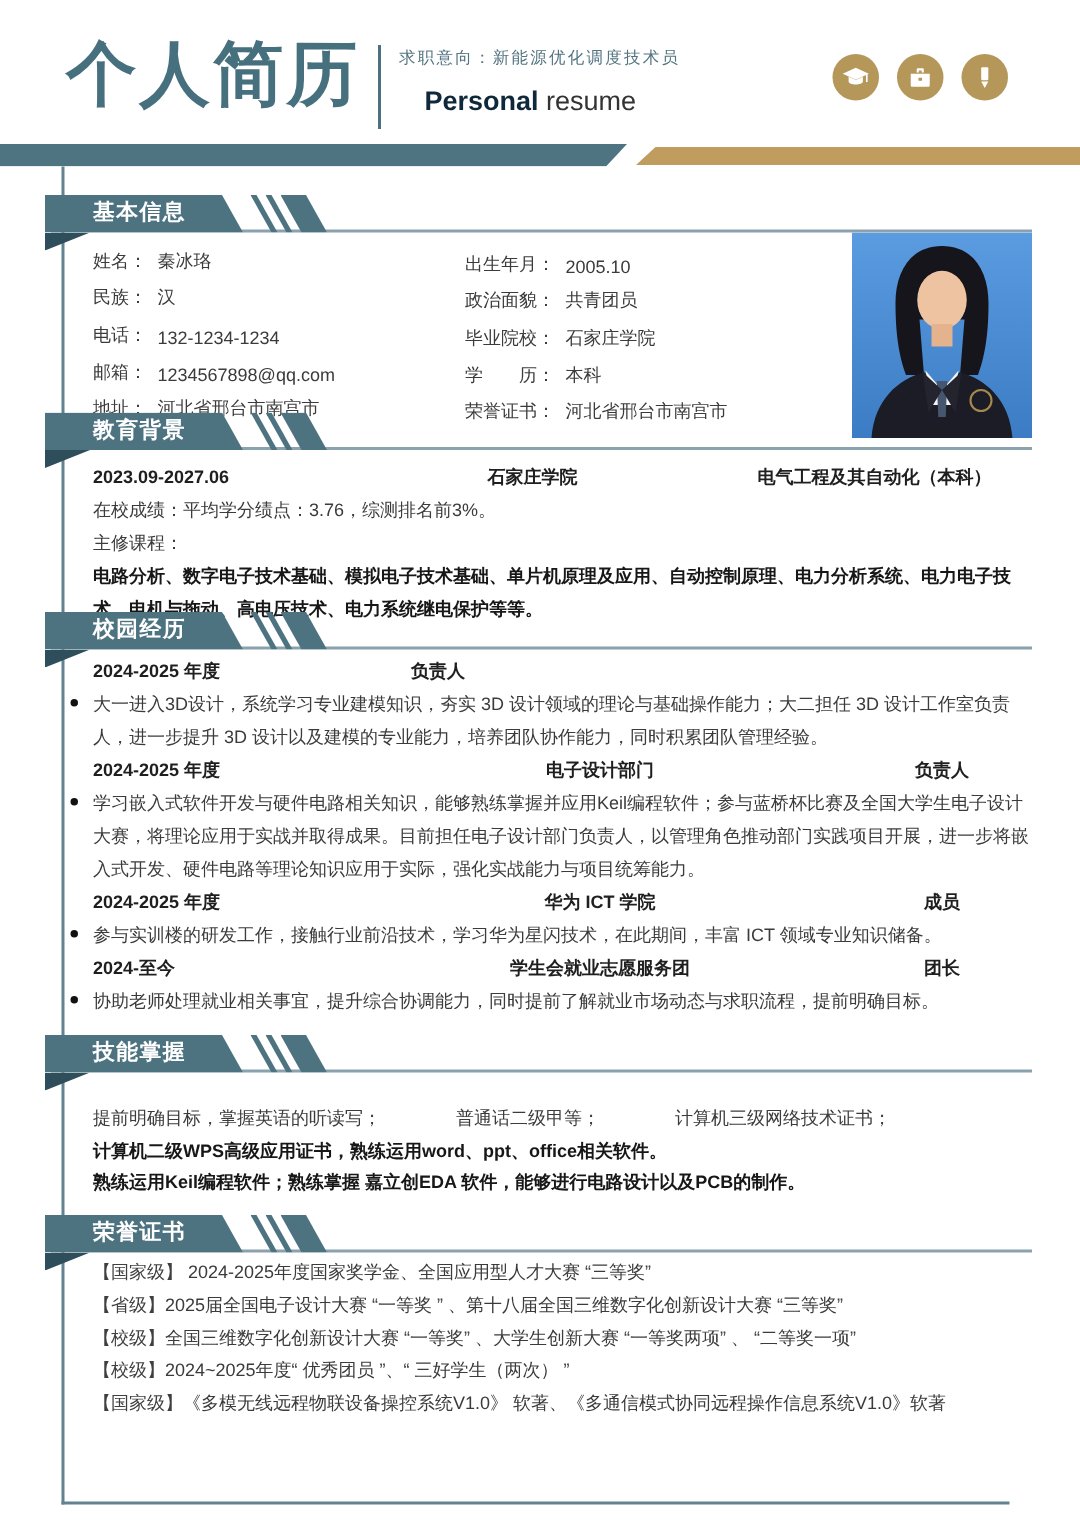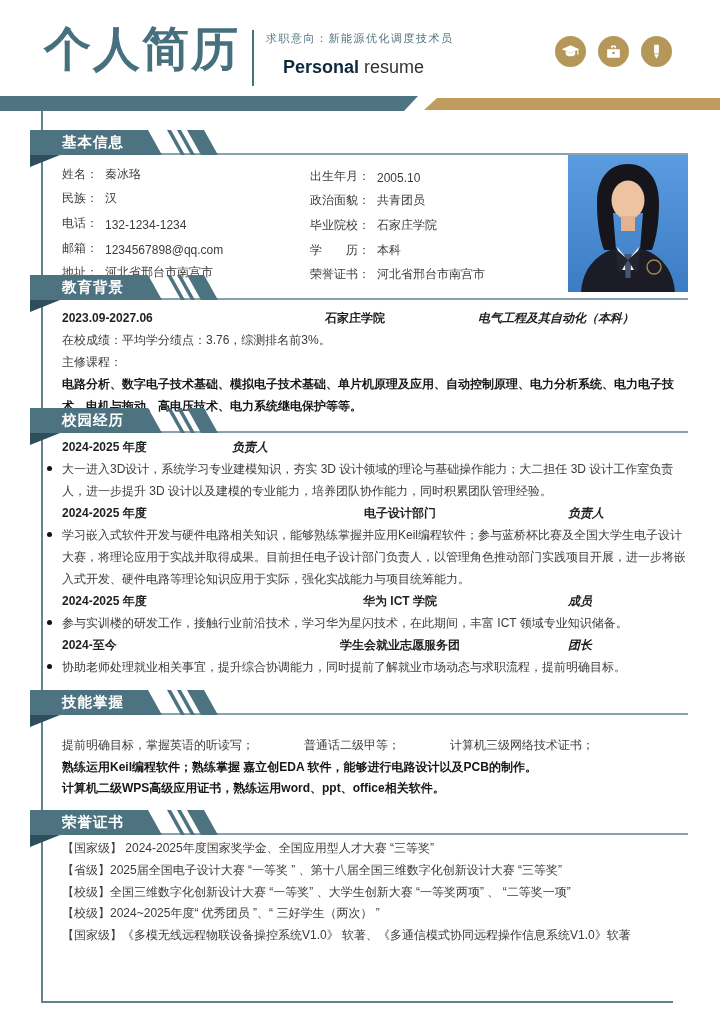--- a/index.html
+++ b/index.html
@@ -47,21 +47,21 @@
   .basic-col{position:absolute;font-size:12px;color:#3b3b3b;}
   .field{height:24.7px;display:flex;align-items:flex-end;}
   .field .lab{margin-right:7px;white-space:pre;}
   .photo{position:absolute;left:568px;top:155px;width:120px;height:137px;}
 
   
   .line{line-height:22px;font-size:12px;}
   .rowhead{display:flex;line-height:22px;font-size:12px;font-weight:700;color:#1f1f1f;}
   .rowhead .rh-period{width:170px;}
   .rowhead .rh-org{flex:1;text-align:center;}
-  .rowhead .rh-role{width:120px;text-align:left;font-style:italic;}
+  .rowhead .rh-role{width:120px;text-align:center;}
   .desc{position:relative;line-height:22px;font-size:12px;color:#3b3b3b;}
   .desc::before{content:"";position:absolute;left:-15px;top:8px;width:5px;height:5px;
                 border-radius:50%;background:#111;}
   .bold{font-weight:700;color:#171717;}
 
   .skills-line1{display:flex;line-height:21.5px;font-size:12px;}
   .skills-line1 span{margin-right:50px;}
 
   .honor{line-height:21.8px;font-size:12px;color:#3b3b3b;white-space:pre-wrap;}
   .honor .lvl{font-family:"Liberation Serif","DejaVu Serif",serif;color:#3f3f3f;}
@@ -241,22 +241,22 @@
     <div class="stripe s2"></div>
     <div class="stripe s3"></div>
     <div class="fold"></div>
   </div>
   <div style="position:absolute;left:62px;top:735px;width:626px">
     <div class="skills-line1">
       <span>提前明确目标，掌握英语的听读写；</span>
       <span>普通话二级甲等；</span>
       <span>计算机三级网络技术证书；</span>
     </div>
+    <div class="line bold" style="line-height:21.5px">计算机二级WPS高级应用证书，熟练运用word、ppt、office相关软件。</div>
     <div class="line bold" style="line-height:21.5px">熟练运用Keil编程软件；熟练掌握 嘉立创EDA 软件，能够进行电路设计以及PCB的制作。</div>
-    <div class="line bold" style="line-height:21.5px">计算机二级WPS高级应用证书，熟练运用word、ppt、office相关软件。</div>
   </div>
 
   <div class="sec-rule" style="top:833px"></div>
   <div class="banner" style="top:810px">
     <div class="bmain">荣誉证书</div>
     <div class="stripe s1"></div>
     <div class="stripe s2"></div>
     <div class="stripe s3"></div>
     <div class="fold"></div>
   </div>

